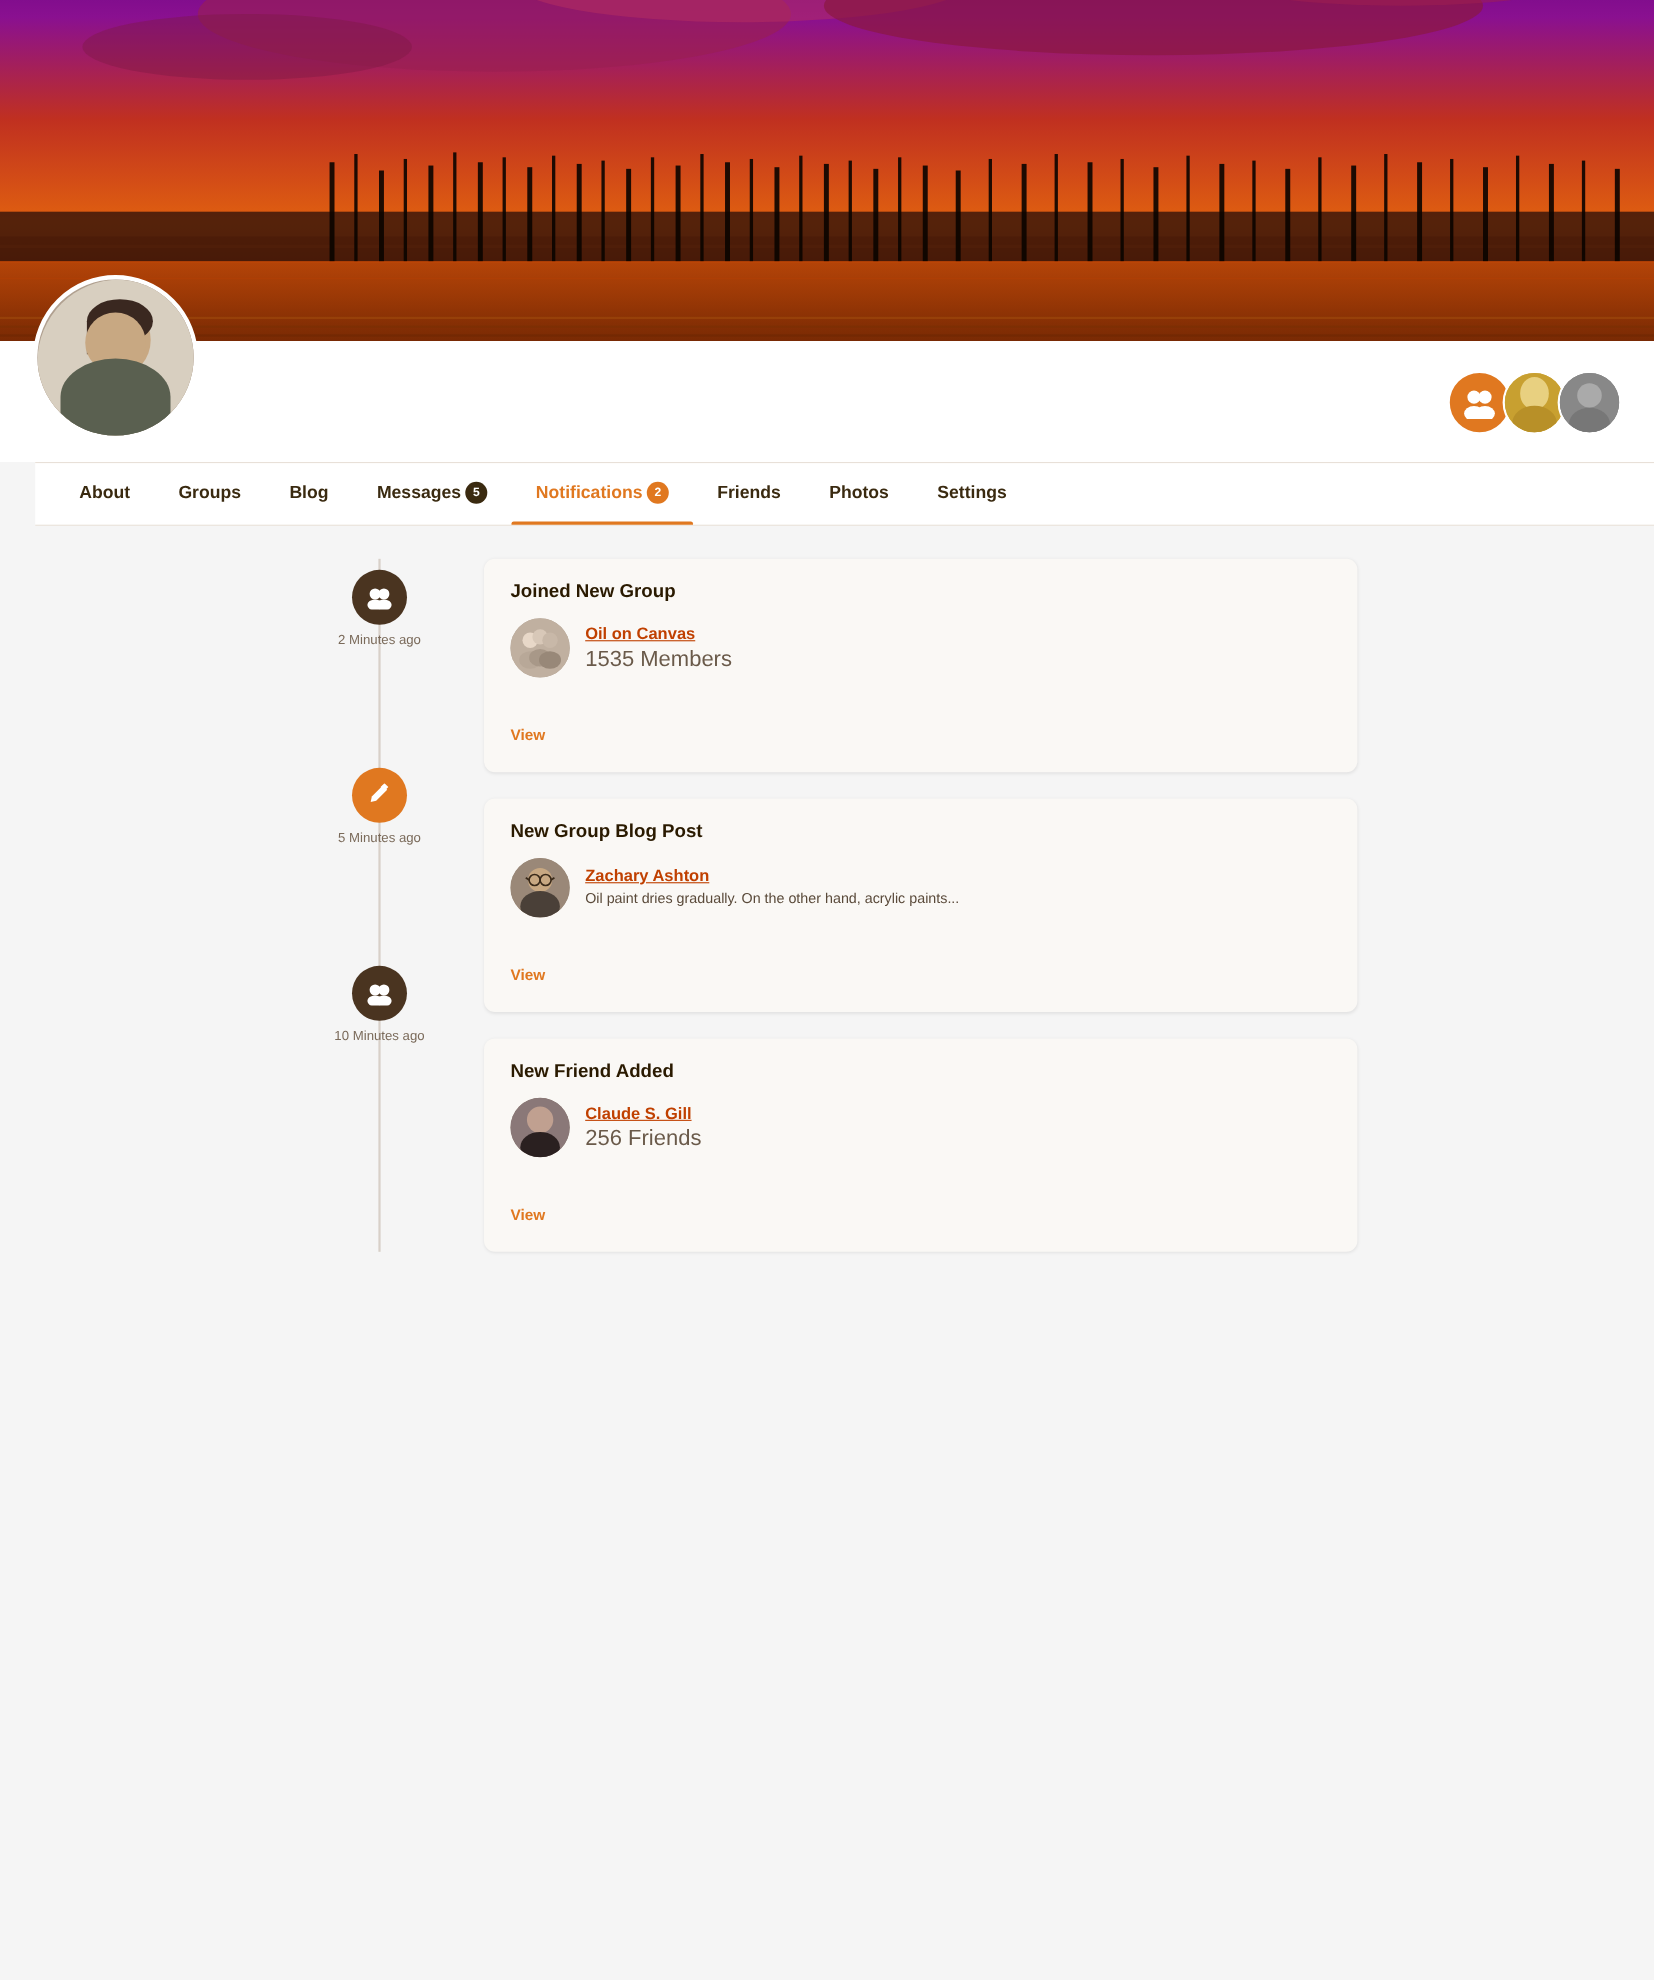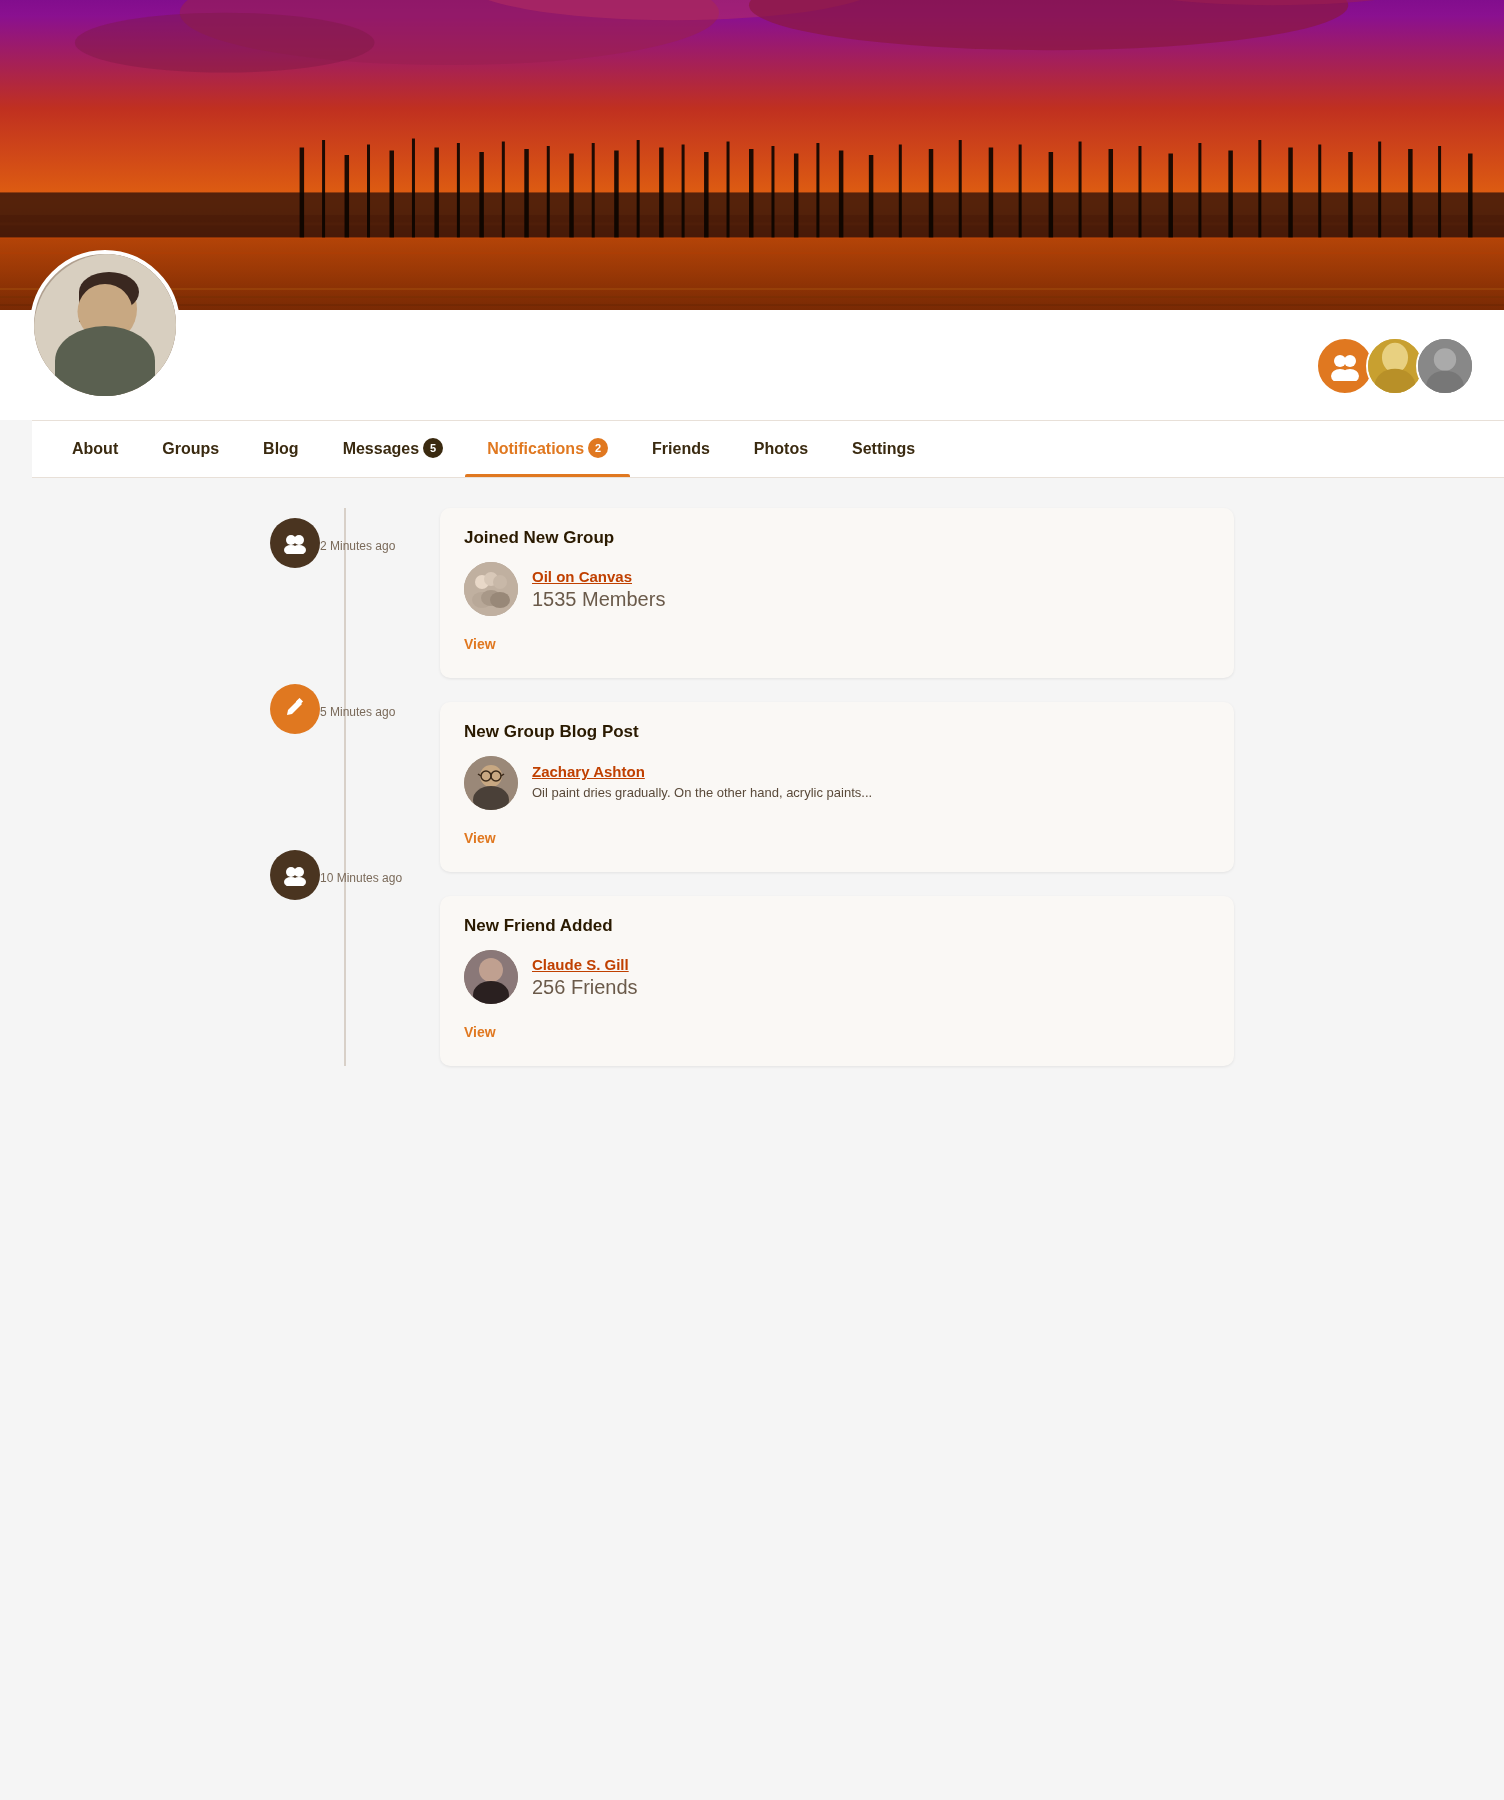--- a/index.html
+++ b/index.html
@@ -198,20 +198,21 @@
       left: 50%;
       transform: translateX(-50%);
       top: 0;
       bottom: 0;
       width: 2px;
       background: #d8d0c8;
     }
     .timeline-item {
       position: relative;
       display: flex;
+      flex-direction: column;
       align-items: center;
       margin-bottom: 0;
     }
     .timeline-icon {
       width: 50px; height: 50px;
       border-radius: 50%;
       display: flex; align-items: center; justify-content: center;
       font-size: 22px;
       color: #fff;
       position: relative;
@@ -293,20 +294,21 @@
       line-height: 1.4;
     }
     .notif-view {
       color: #e07820;
       font-size: 14px;
       font-weight: 600;
       cursor: pointer;
       text-decoration: none;
       display: inline-block;
       padding: 6px 0;
+      margin-top: 24px;
     }
   </style>
 </head>
 <body>
 
 <div>
   <div class="cover-image">
 
     <svg width="100%" height="310" viewBox="0 0 1004 310" preserveAspectRatio="xMidYMid slice" style="position:absolute;top:0;left:0;">
 

